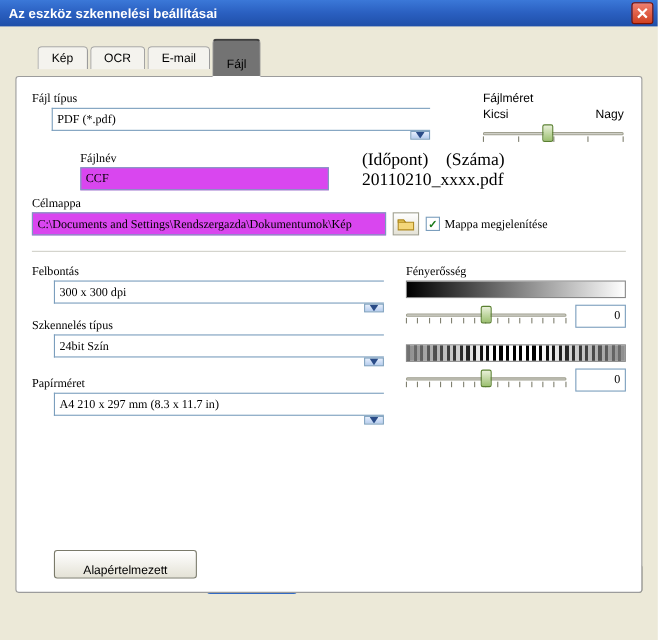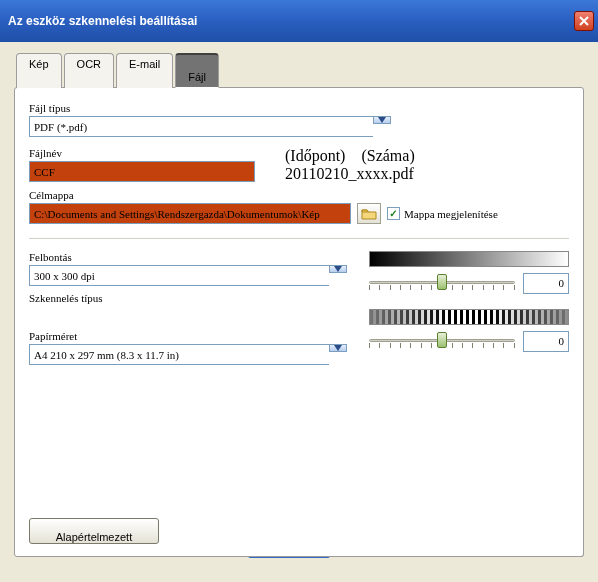--- a/index.html
+++ b/index.html
@@ -6,21 +6,21 @@
   body {
     margin: 0;
     font-family: Tahoma, Arial, sans-serif;
     font-size: 11px;
     background: #ece9d8;
     width: 598px;
     height: 582px;
     overflow: hidden;
   }
   .titlebar {
-    height: 42px;
+    height: 24px;
     background: linear-gradient(to bottom, #3b78d8 0%, #2a5fc0 50%, #1f4fa8 100%);
     display: flex;
     align-items: center;
     padding: 0 4px 0 8px;
     color: #fff;
     font-weight: bold;
     font-size: 12px;
   }
   .titlebar .title { flex: 1; }
   .titlebar .close {
@@ -32,23 +32,24 @@
     color: #fff; font-weight: bold; font-size: 10px;
     cursor: pointer;
   }
   .client {
     position: relative;
     padding: 10px 14px 10px 14px;
   }
   .tabs {
     display: flex;
     gap: 2px;
-    margin-left: 2px;
+    margin-left: 20px;
     position: relative;
     z-index: 2;
+    align-items: center;
   }
   .tab {
     padding: 4px 12px 4px 12px;
     border: 1px solid #9c9c9c;
     border-bottom: none;
     border-top-left-radius: 4px;
     border-top-right-radius: 4px;
     background: #f4f3ee;
     cursor: pointer;
     position: relative;
@@ -67,27 +68,28 @@
     padding: 14px 14px 14px 14px;
     position: relative;
     z-index: 1;
     height: 470px;
   }
   .row { margin-bottom: 6px; font-family: Liberation Serif, serif; }
   label.field-label { display: block; margin-bottom: 2px; color: #000; }
   .select, .text {
     height: 21px;
     border: 1px solid #7b9ebd;
-    background: #c2410c;
+    background: #d946ef;
     font: inherit;
     padding: 2px 4px;
   }
   .select-wrap {
     display: flex;
-    align-items: flex-start;
+    align-items: flex-end;
+    flex-direction: column;
   }
   .select-wrap .sel-body {
     border: 1px solid #7b9ebd;
     border-right: none;
     background: #fff;
     padding: 3px 4px;
     height: 21px;
     display: flex;
     align-items: center;
   }
@@ -125,21 +127,21 @@
   }
   .track .ticks span { width: 1px; height: 5px; background: #808070; }
   .track .thumb {
     position: absolute; top: 3px;
     width: 10px; height: 16px;
     background: linear-gradient(to bottom, #e8f0d8, #9cc070);
     border: 1px solid #5a8030;
     border-radius: 2px;
     cursor: pointer;
   }
-  .filename-block { display: flex; gap: 30px; align-items: flex-start; }
+  .filename-block { display: flex; gap: 30px; align-items: center; margin-left: 44px; }
   .filename-block .info { font-size: 16px; }
   .folder-row { display: flex; align-items: center; gap: 6px; }
   .folder-btn {
     width: 24px; height: 21px;
     border: 1px solid #a0a090;
     background: linear-gradient(to bottom, #fff, #e4e2d6);
     display: flex; align-items: center; justify-content: center;
     cursor: pointer;
   }
   .chk { display: flex; align-items: center; gap: 4px; }
@@ -173,20 +175,21 @@
   }
   .btn {
     height: 23px;
     padding: 12px 10px;
     border: 1px solid #7a7a6a;
     border-radius: 3px;
     background: linear-gradient(to bottom, #fff, #e4e2d6);
     font: inherit;
     cursor: pointer;
     min-width: 82px;
+    margin-left: 20px;
   }
   .btn.default {
     box-shadow: 0 0 0 1px #316ac5;
   }
   .footer {
     position: absolute;
     bottom: 10px; right: 14px;
     display: flex; gap: 8px;
   }
   .default-btn-wrap {
@@ -210,20 +213,38 @@
 
   <div class="tabs">
     <div class="tab">Kép</div>
     <div class="tab">OCR</div>
     <div class="tab">E-mail</div>
     <div class="tab active">Fájl</div>
   </div>
 
   <div class="panel">
 
+    <div class="size-slider">
+      <div class="lbl">Fájlméret</div>
+      <div class="ends">
+        <span>Kicsi</span>
+        <span>Nagy</span>
+      </div>
+      <div class="track">
+        <div class="rail"></div>
+        <div class="ticks">
+            <span></span>
+            <span></span>
+            <span></span>
+            <span></span>
+            <span></span>
+          </div>
+        <div class="thumb" style="left:42%"></div>
+      </div>
+    </div>
 
     <div class="row" style="width:362px">
       <label class="field-label">Fájl típus</label>
       <div class="select-wrap">
         <div class="sel-body" style="width:344px">PDF (*.pdf)</div>
         <div class="sel-btn">
             <svg viewBox="0 0 8 6">
               <path d="M0 0 L8 0 L4 6 Z" fill="#2a4c88"></path>
             </svg>
           </div>
@@ -271,36 +292,45 @@
             <div class="sel-body" style="width:300px">300 x 300 dpi</div>
             <div class="sel-btn">
                 <svg viewBox="0 0 8 6">
                   <path d="M0 0 L8 0 L4 6 Z" fill="#2a4c88"></path>
                 </svg>
               </div>
           </div>
         </div>
         <div class="row">
           <label class="field-label">Szkennelés típus</label>
-        </div>
-        <div class="row" style="margin-top:26px">
+          <div class="select-wrap">
+            <div class="sel-body" style="width:300px">24bit Szín</div>
+            <div class="sel-btn">
+                <svg viewBox="0 0 8 6">
+                  <path d="M0 0 L8 0 L4 6 Z" fill="#2a4c88"></path>
+                </svg>
+              </div>
+          </div>
+        </div>
+        <div class="row" style="margin-top:10px">
           <label class="field-label">Papírméret</label>
           <div class="select-wrap">
             <div class="sel-body" style="width:300px">A4 210 x 297 mm (8.3 x 11.7 in)</div>
             <div class="sel-btn">
                 <svg viewBox="0 0 8 6">
                   <path d="M0 0 L8 0 L4 6 Z" fill="#2a4c88"></path>
                 </svg>
               </div>
           </div>
         </div>
       </div>
 
       <div class="colR">
         <div class="row">
+          <label class="field-label">Fényerősség</label>
           <div class="gradbar"></div>
           <div class="slider-row">
             <div class="track" style="flex:1">
               <div class="rail"></div>
               <div class="ticks">
                   <span></span>
                   <span></span>
                   <span></span>
                   <span></span>
                   <span></span>

